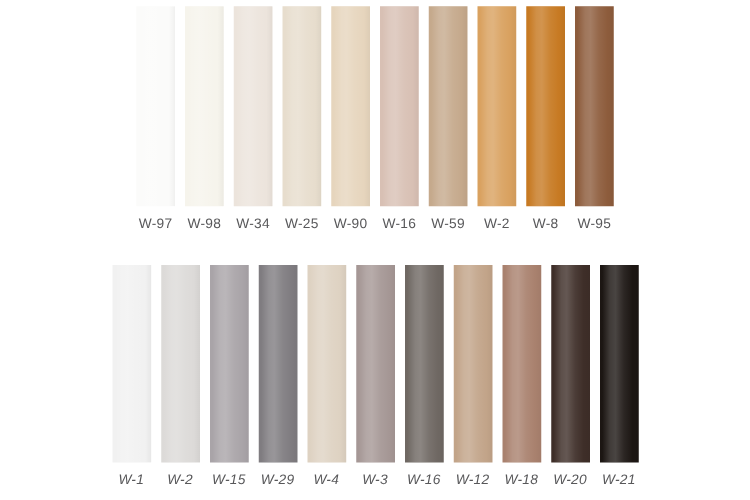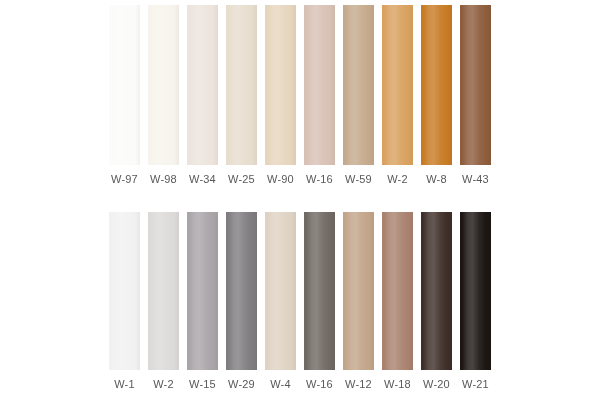--- a/index.html
+++ b/index.html
@@ -23,21 +23,21 @@
   .row {
     position: absolute;
     left: 0;
     width: 600px;
     display: flex;
     justify-content: center;
     align-items: flex-start;
     gap: 8px;
   }
   .row-1 { top: 5px; }
-  .row-2 { top: 212px; }
+  .row-2 { top: 212px; font-style: italic; }
 
   .swatch-cell {
     width: 31px;
     display: flex;
     flex-direction: column;
     align-items: center;
   }
   .swatch {
     position: relative;
     width: 31px;
@@ -114,21 +114,21 @@
       <div class="swatch-cell">
         <div class="swatch" style="background-color: rgb(217, 161, 95);"></div>
         <div class="swatch-label">W-2</div>
       </div>
       <div class="swatch-cell">
         <div class="swatch" style="background-color: rgb(199, 122, 35);"></div>
         <div class="swatch-label">W-8</div>
       </div>
       <div class="swatch-cell">
         <div class="swatch" style="background-color: rgb(141, 92, 60);"></div>
-        <div class="swatch-label">W-43</div>
+        <div class="swatch-label">W-95</div>
       </div>
     </div>
   <div class="row row-2">
       <div class="swatch-cell">
         <div class="swatch" style="background-color: rgb(241, 241, 241);"></div>
         <div class="swatch-label">W-1</div>
       </div>
       <div class="swatch-cell">
         <div class="swatch" style="background-color: rgb(220, 218, 216);"></div>
         <div class="swatch-label">W-2</div>
@@ -137,20 +137,24 @@
         <div class="swatch" style="background-color: rgb(169, 164, 168);"></div>
         <div class="swatch-label">W-15</div>
       </div>
       <div class="swatch-cell">
         <div class="swatch" style="background-color: rgb(127, 124, 128);"></div>
         <div class="swatch-label">W-29</div>
       </div>
       <div class="swatch-cell">
         <div class="swatch" style="background-color: rgb(222, 210, 194);"></div>
         <div class="swatch-label">W-4</div>
+      </div>
+      <div class="swatch-cell">
+        <div class="swatch" style="background-color: rgb(165, 151, 149);"></div>
+        <div class="swatch-label">W-3</div>
       </div>
       <div class="swatch-cell">
         <div class="swatch" style="background-color: rgb(111, 104, 99);"></div>
         <div class="swatch-label">W-16</div>
       </div>
       <div class="swatch-cell">
         <div class="swatch" style="background-color: rgb(194, 164, 137);"></div>
         <div class="swatch-label">W-12</div>
       </div>
       <div class="swatch-cell">

